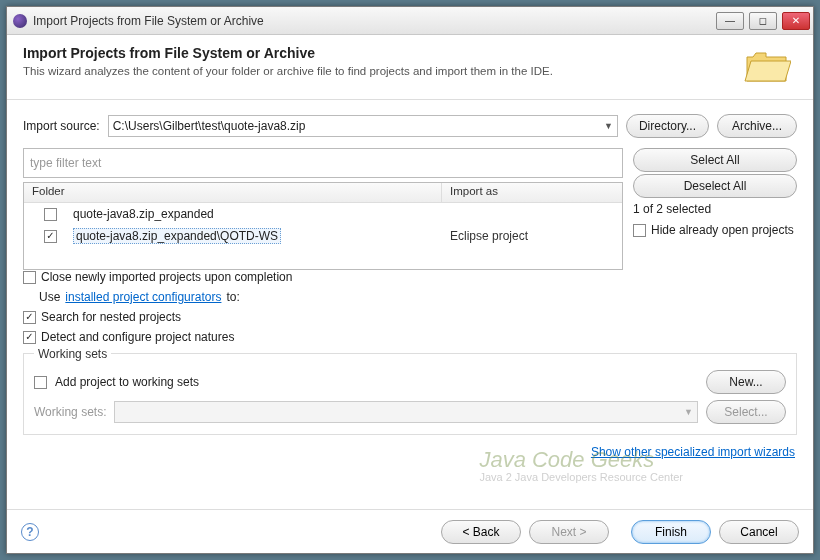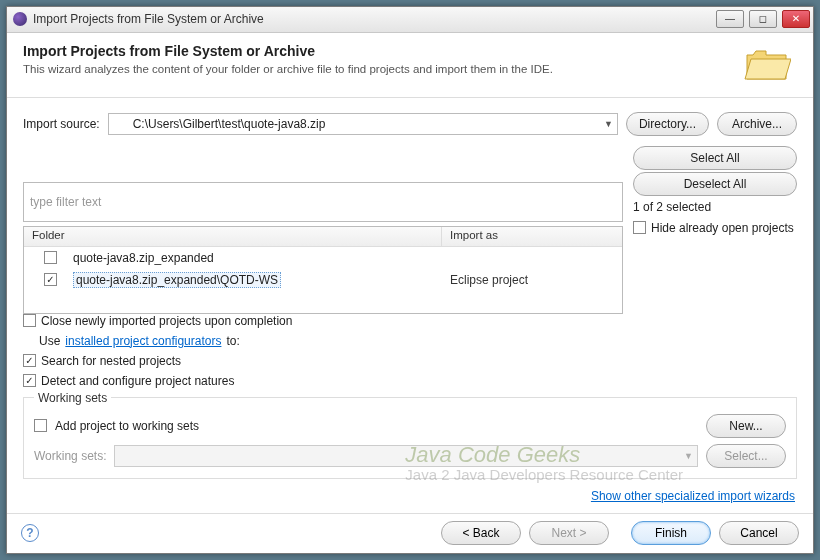--- a/index.html
+++ b/index.html
@@ -14,29 +14,29 @@
   .winbtn.close { background: linear-gradient(#e67,#c33); color: #fff; border-color: #a22; }
   .header { padding: 10px 16px 12px; display: flex; border-bottom: 1px solid #ddd; background:#fff; }
   .header .txt { flex: 1; }
   .header h1 { margin: 0 0 4px; font-size: 14px; font-weight: 600; color: #222; }
   .header p { margin: 0; font-size: 11.5px; color: #555; }
   .folder-icon { width: 48px; height: 40px; margin: 2px 6px 0 0; }
   .body { flex: 1; padding: 14px 16px 10px; display:flex; flex-direction:column; font-size:12px; color:#222; }
   .row { display:flex; align-items:center; gap:8px; margin-bottom:10px; }
   .row label { font-size:12px; color:#222; }
   .combo { flex:1; height:22px; border:1px solid #bbb; background:#fff; display:flex; align-items:center; padding:0 4px; font-size:12px; position:relative; }
-  .combo .val { flex:1;margin-left:20px; }
+  .combo .val { flex:1; }
   .combo .arrow { font-size:9px; color:#555; }
   .btn { height:24px; min-width:80px; padding:0 12px; border:1px solid #a8a8a8; background:linear-gradient(#fafafa,#e6e6e6); font-size:12px; border-radius:12px; cursor:default; display:flex; align-items:center; justify-content:center; }
   .btn.default { border:1px solid #5a9edc; box-shadow:0 0 3px #7ab8ee inset; background:linear-gradient(#f2f8ff,#dcecfb); }
   .btn.disabled { color:#999; }
   .mainflex { display:flex; gap:10px; }
   .left { flex:1; }
   .right { width:164px; display:flex; flex-direction:column; gap:2px; }
-  .filter { height:40px; border:1px solid #bbb; padding:0 6px; font-size:12px; color:#999; display:flex; align-items:center; margin-bottom:4px; background:#fff;margin-top:36px; }
+  .filter { height:30px; border:1px solid #bbb; padding:0 6px; font-size:12px; color:#999; display:flex; align-items:center; margin-bottom:4px; background:#fff; }
   .table { border:1px solid #bbb; height:88px; background:#fff; }
   .thead { display:flex; background:linear-gradient(#fafafa,#eee); border-bottom:1px solid #ddd; height:20px; font-size:11.5px; color:#333; }
   .th { padding:2px 8px; border-right:1px solid #ddd; }
   .th.folder { flex:1; }
   .th.import { width:180px; border-right:none; }
   .trow { display:flex; align-items:center; height:22px; font-size:12px; }
   .trow .cell-folder { flex:1; display:flex; align-items:center; padding-left:20px; gap:16px; }
   .trow .cell-import { width:180px; padding-left:8px; color:#333; }
   .cb { width:13px; height:13px; border:1px solid #888; background:#fff; display:inline-flex; align-items:center; justify-content:center; font-size:10px; line-height:1; }
   .cb.checked::after { content:"✓"; color:#2b2b2b; font-size:10px; }
@@ -48,21 +48,21 @@
   .fieldset .legend { font-size:12px; color:#333; position:relative; top:-15px; background:#fff; padding:0 4px; display:inline-block; }
   .ws-row { display:flex; align-items:center; gap:8px; margin-top:-6px; }
   .ws-row2 { display:flex; align-items:center; gap:8px; margin-top:6px; }
   .ws-row2 .lbl-dis { color:#999; }
   .ws-combo { flex:1; height:22px; border:1px solid #ccc; background:#f4f4f4; display:flex; align-items:center; justify-content:flex-end; padding:0 4px; }
   .ws-combo .arrow { font-size:9px; color:#aaa;}
   .wizlink { text-align:right; margin:10px 2px 0 0; }
   .wizlink a { color:#0066cc; font-size:12px; text-decoration:underline; }
   .watermark { position:absolute; right:130px; bottom:70px; opacity:.4; font-style:italic; color:#6d8a3d; font-family: Georgia, serif;}
   .watermark .big { font-size:22px; }
-  .watermark .small { font-size:15px; color:#888; font-style:normal; display:block; margin-top:-2px; }
+  .watermark .small { font-size:11px; color:#888; font-style:normal; display:block; margin-top:-2px; }
   .footer { height:44px; border-top:1px solid #ddd; display:flex; align-items:center; padding:0 14px; gap:8px; background:#fff; }
   .help { width:18px; height:18px; border:1.5px solid #5a8ccc; border-radius:50%; color:#5a8ccc; display:flex; align-items:center; justify-content:center; font-size:12px; font-weight:600; }
   .footer .spacer { flex:1; }
 </style>
 </head>
 <body>
 
 <div class="window">
 
   <div class="titlebar">

